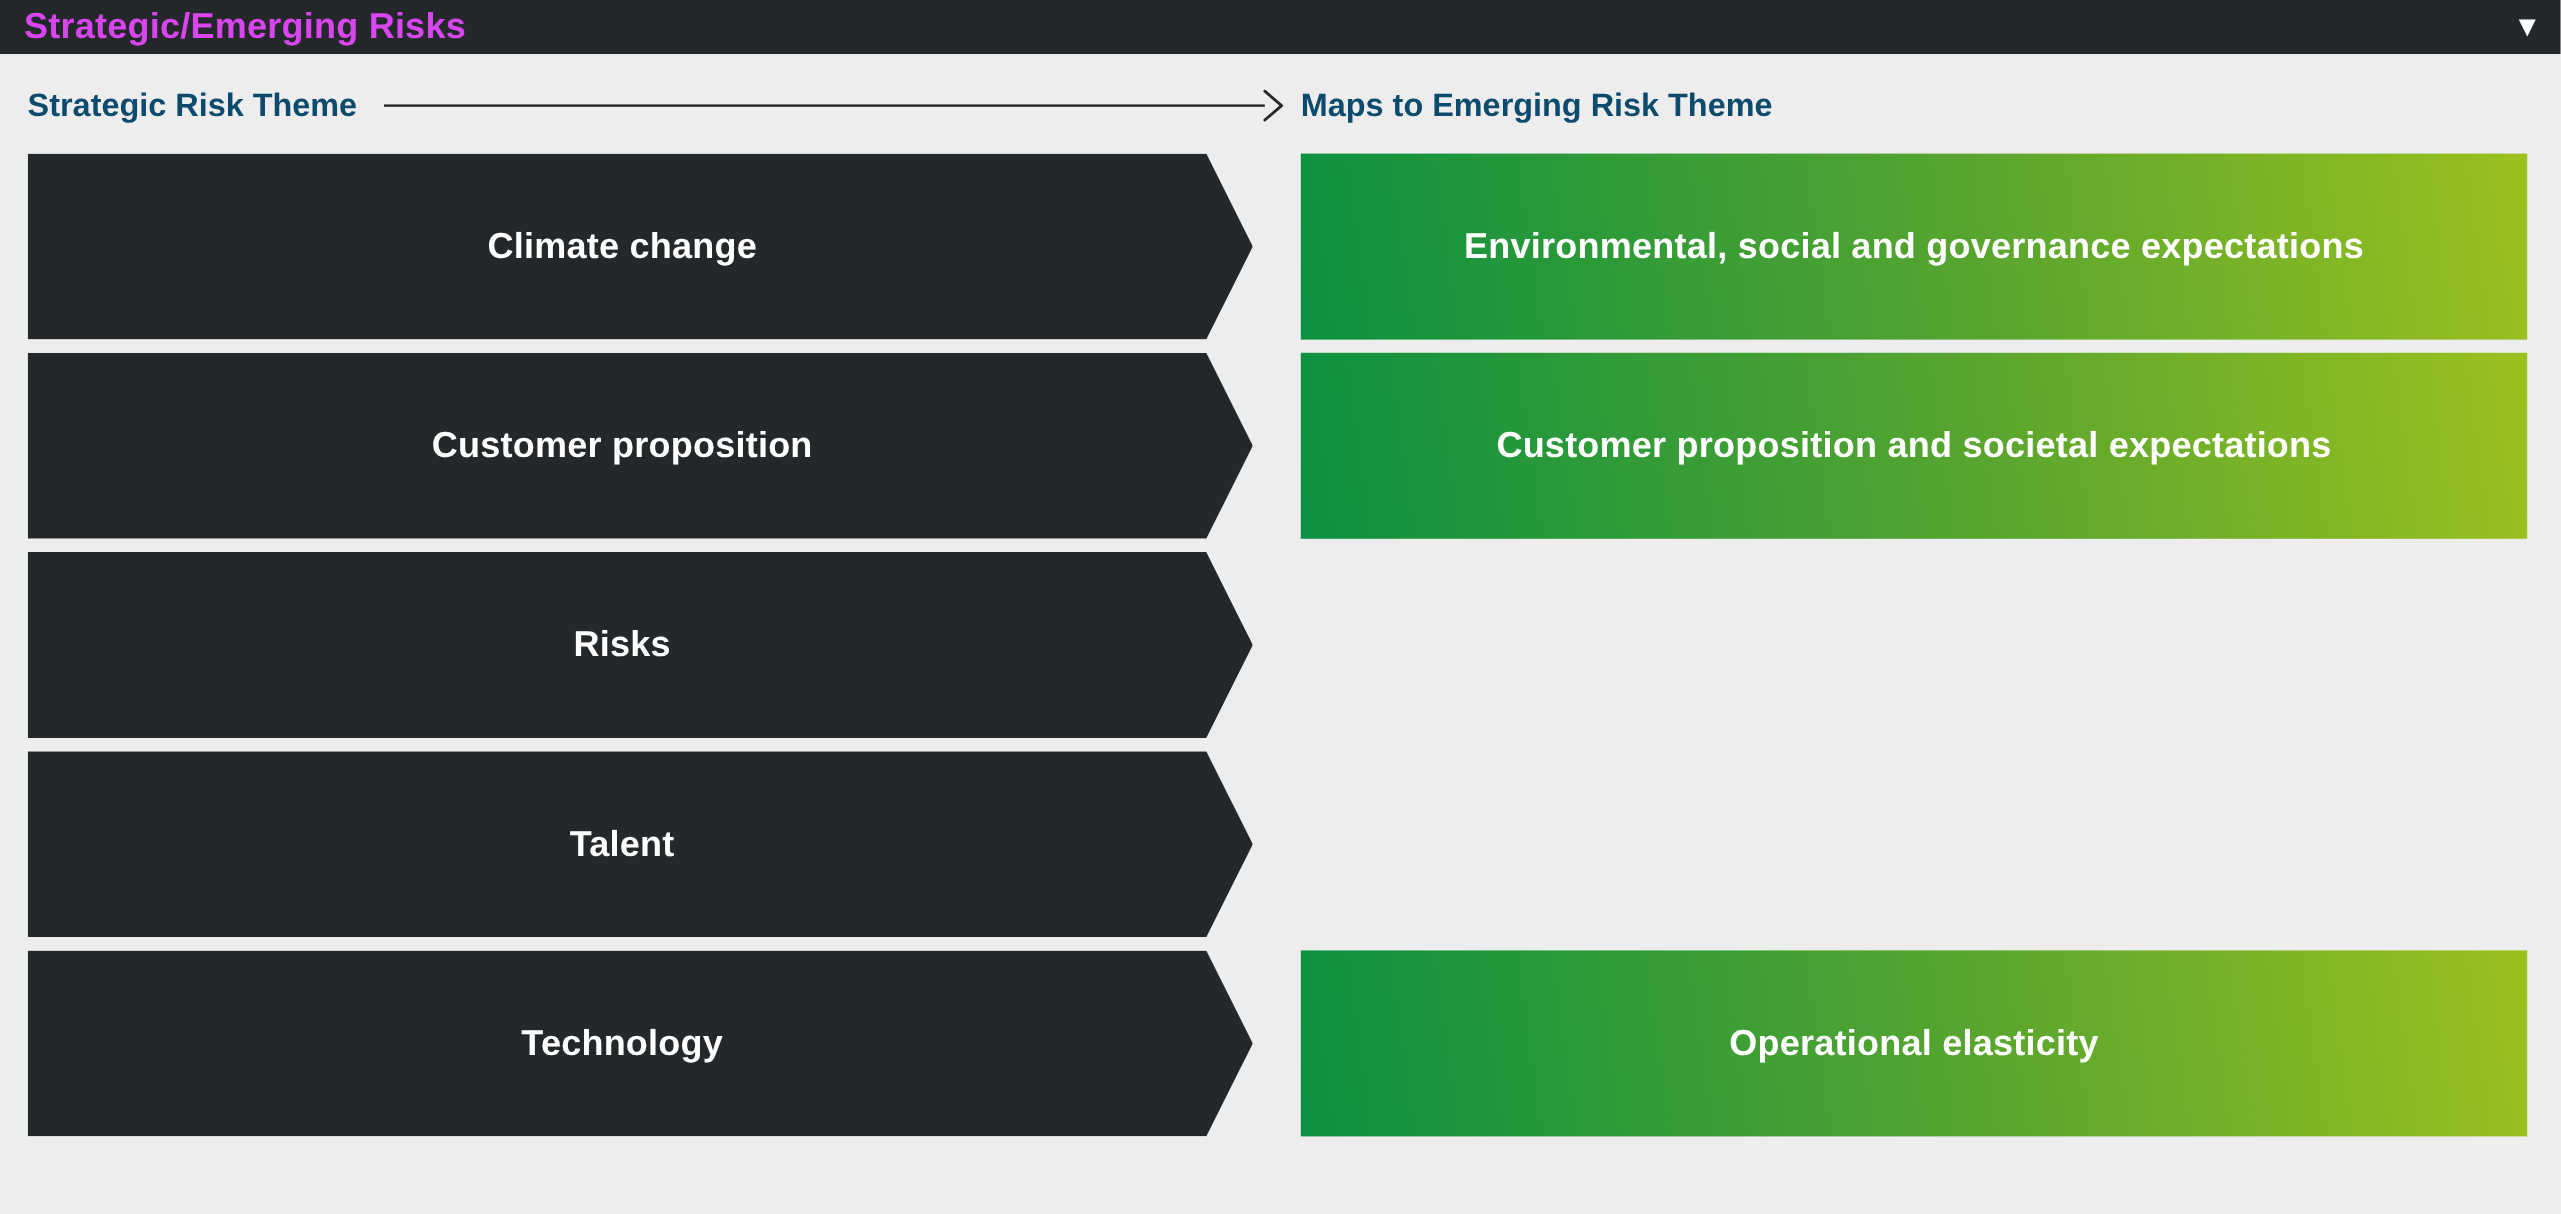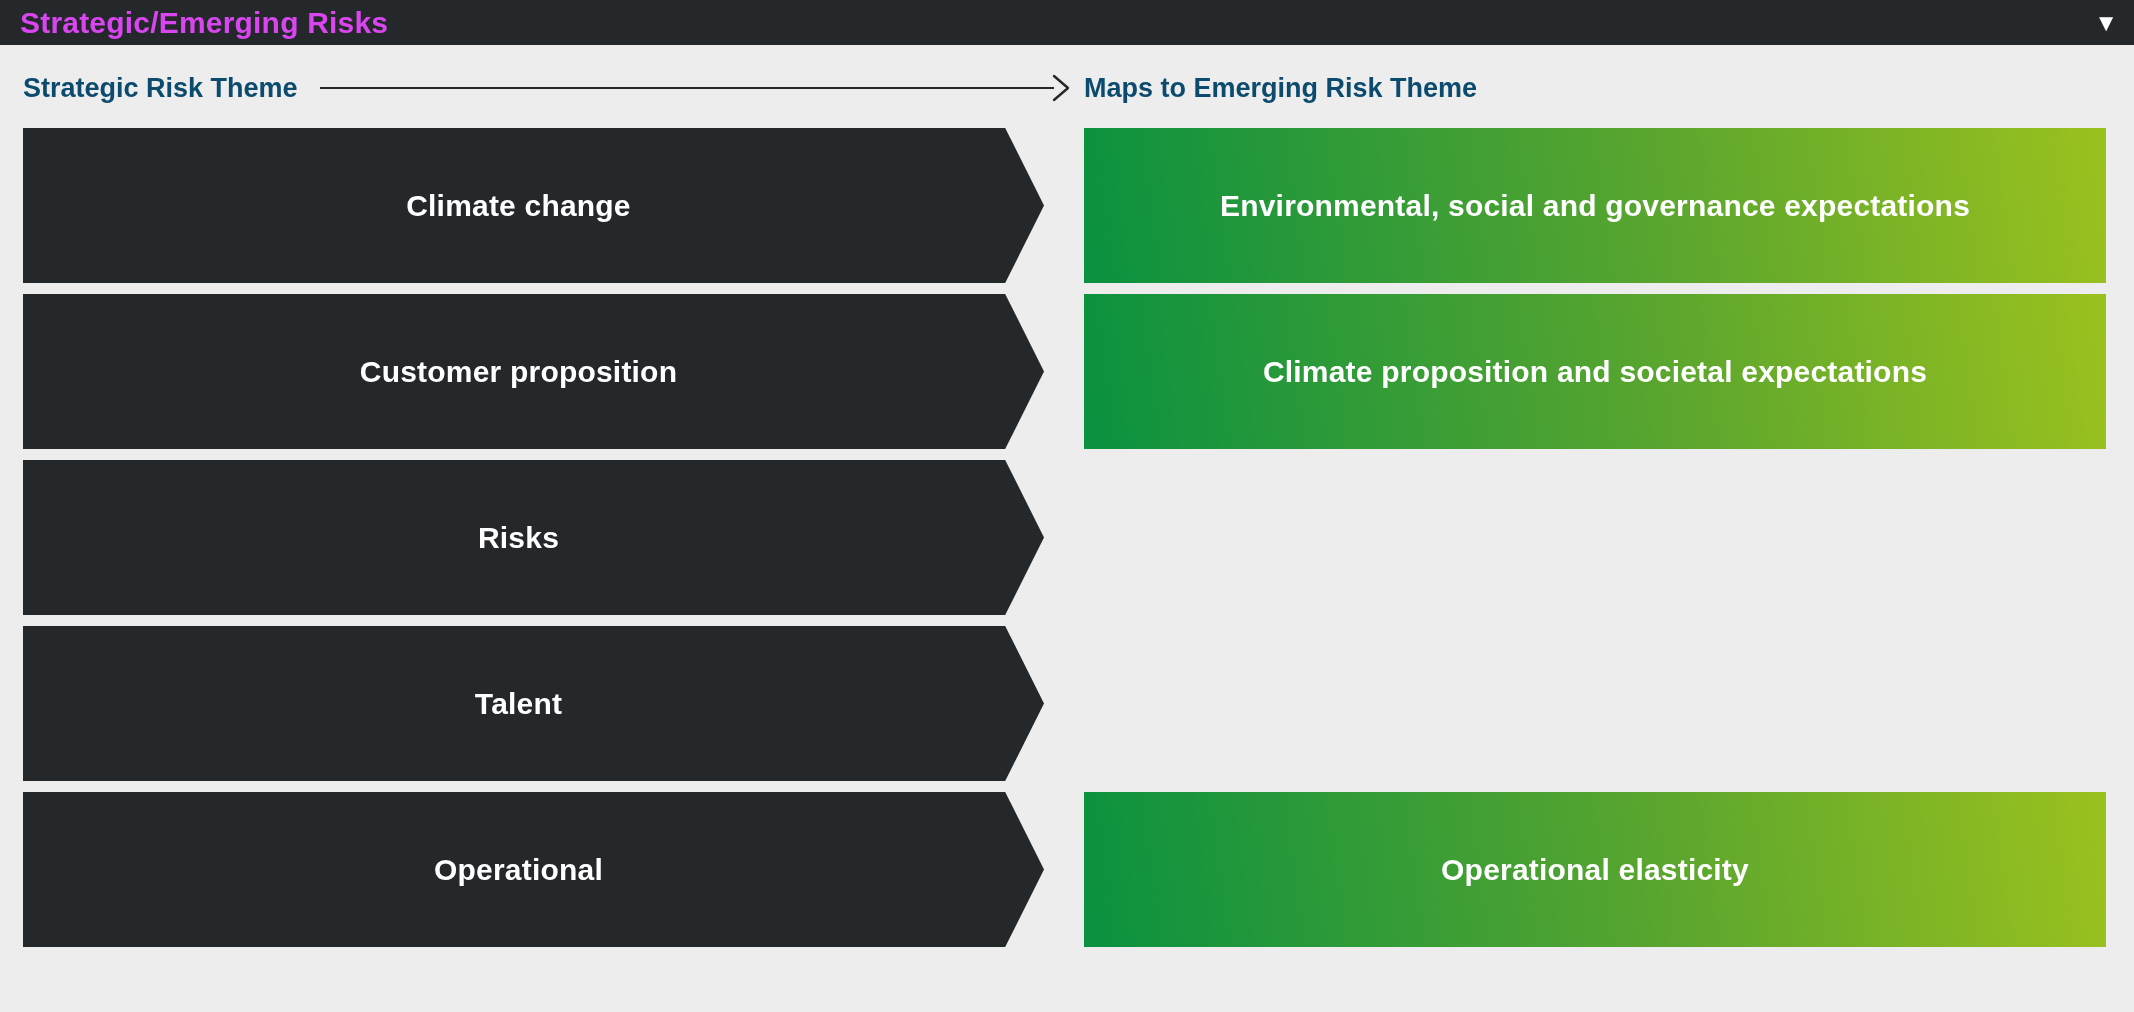--- a/index.html
+++ b/index.html
@@ -154,39 +154,39 @@
           <div class="emerging-bar">
             <div class="shape-label">Environmental, social and governance expectations</div>
           </div>
         </div>
 
         <div class="risk-row">
           <div class="strategic-shape">
             <div class="shape-label">Customer proposition</div>
           </div>
           <div class="emerging-bar">
-            <div class="shape-label">Climate proposition and societal expectations</div>
+            <div class="shape-label">Customer proposition and societal expectations</div>
           </div>
         </div>
 
         <div class="risk-row">
           <div class="strategic-shape">
             <div class="shape-label">Risks</div>
           </div>
         </div>
 
         <div class="risk-row">
           <div class="strategic-shape">
             <div class="shape-label">Talent</div>
           </div>
         </div>
 
         <div class="risk-row">
           <div class="strategic-shape">
-            <div class="shape-label">Operational</div>
+            <div class="shape-label">Technology</div>
           </div>
           <div class="emerging-bar">
             <div class="shape-label">Operational elasticity</div>
           </div>
         </div>
       </div>
 
   </div>
 </div>
 

